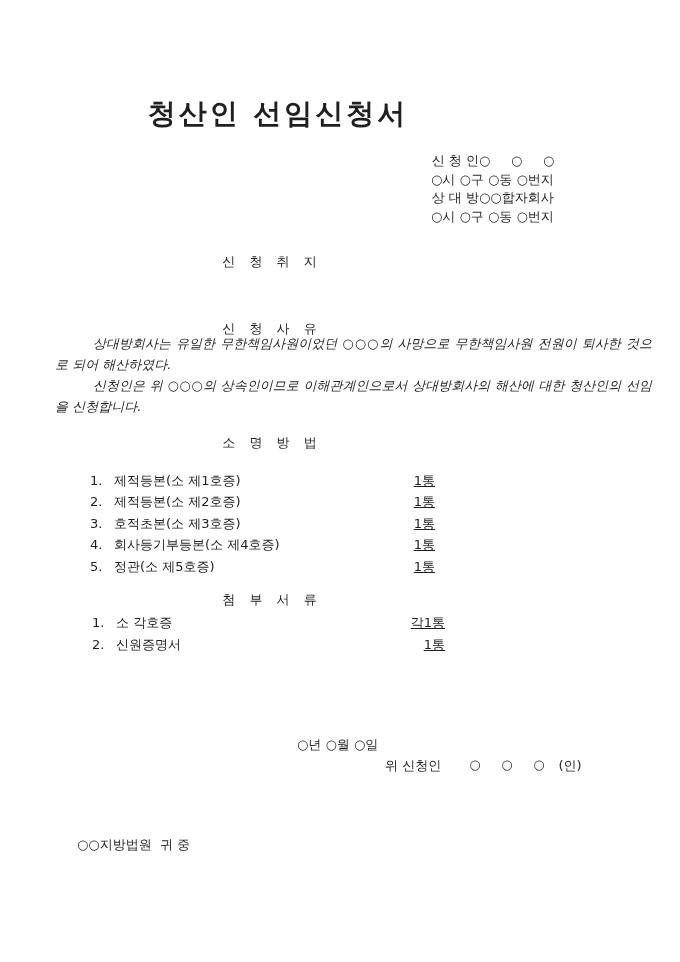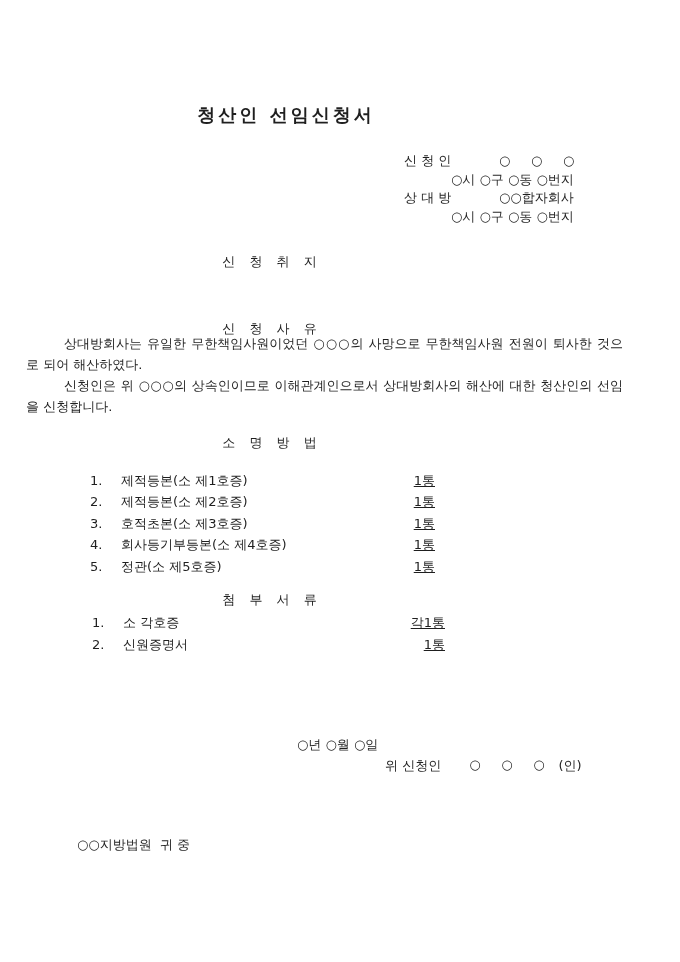--- a/index.html
+++ b/index.html
@@ -9,29 +9,30 @@
     margin:0 auto;
     background:#ffffff;
     font-family:"DejaVu Sans","Liberation Sans",sans-serif;
     font-size:13px;
     color:#1f1f1f;
     overflow:hidden;
   }
 
   .doc-title {
     position:absolute; top:95px; left:0; width:556px;
-    margin:8px;
+    margin:0;
     text-align:center;
-    font-size:18px; font-weight:700;
+    font-size:28px; font-weight:700;
     letter-spacing:3px;
   }
 
   .party-block {
-    position:absolute; top:152px; left:404px;
+    position:absolute; top:152px; left:384px;
     line-height:18.5px;
+    text-align:right;
   }
   .party-row { display:flex; }
   .party-row.indent { margin-left:47px; }
   .party-label { width:95px; white-space:pre; }
   .party-value { white-space:pre; }
 
   .sec-heading {
     position:absolute; left:0; width:544px;
     text-align:center;
     letter-spacing:5px;
@@ -41,32 +42,33 @@
   .h-reason  { top:314px;margin-top:6px; }
   .h-proof   { top:434px; }
   .h-attach  { top:591px; }
 
   .purpose-body {
     position:absolute; top:274px; left:42px; width:600px;
     text-indent:40px;
   }
 
   .reason-body {
-    position:absolute; top:333px; left:26px; width:597px;
+    position:absolute; top:333px; left:55px; width:597px;
     line-height:21px;
     text-align:justify;
+    font-style:italic;
   }
   .reason-body p { margin:0; text-indent:38px; }
 
   .doc-list { position:absolute; }
   .proof-list  { top:470px; left:90px; width:345px; line-height:21.4px; }
   .attach-list { top:612px; left:92px; width:353px; line-height:21.5px; }
   .list-row { display:flex; }
   .list-no { width:24px; flex:0 0 auto; }
-  .list-label { flex:1 1 auto; white-space:pre;margin-left:7px; }
+  .list-label { flex:1 1 auto; white-space:pre; }
   .list-count { flex:0 0 auto; text-align:right; white-space:pre;text-decoration:underline; }
 
   .date-line { position:absolute; top:736px; left:297px; white-space:pre; }
   .sign-line { position:absolute; top:757px; left:385px; display:flex; }
   .sign-name { margin-left:28px; white-space:pre; }
   .sign-seal { margin-left:14px; white-space:pre; }
   .court-line { position:absolute; top:836px; left:77px; white-space:pre; }
 </style>
 </head>
 <body>

